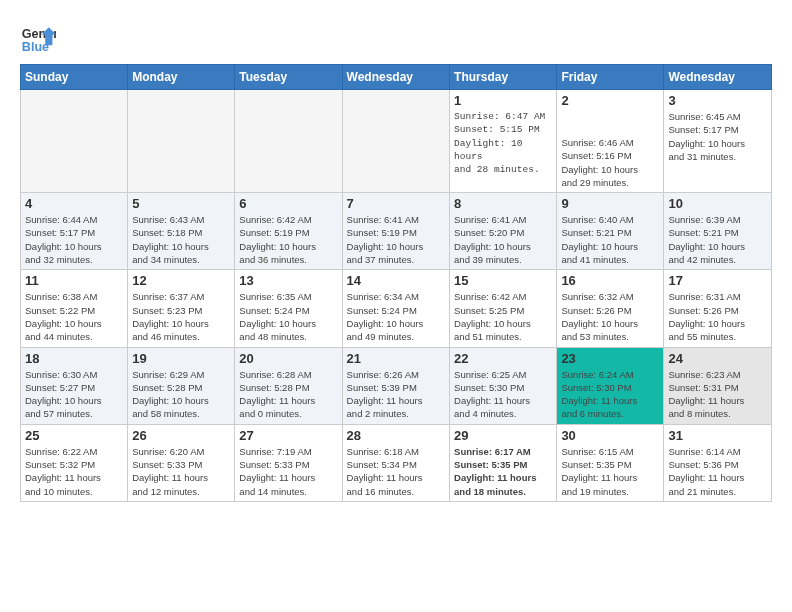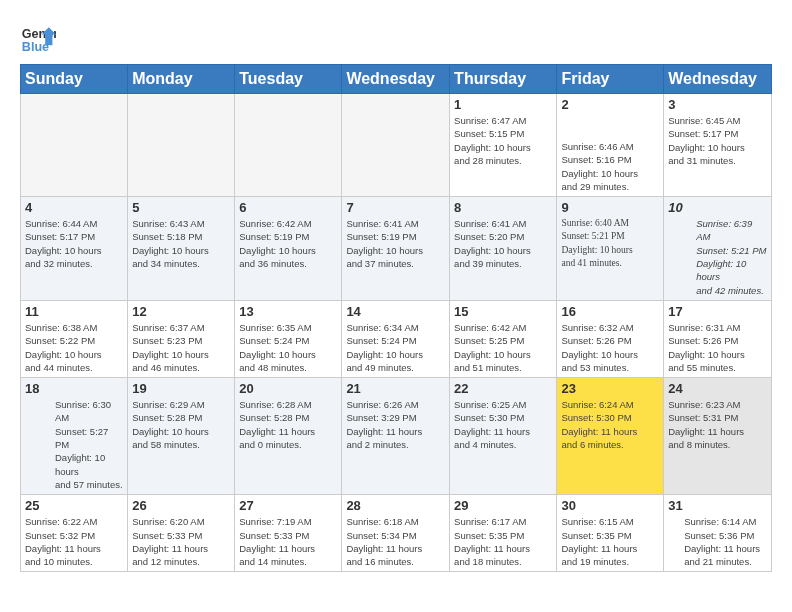--- a/index.html
+++ b/index.html
@@ -39,21 +39,21 @@
       color: #555;
     }
     .calendar {
       width: 100%;
       border-collapse: collapse;
       margin-top: 4px;
     }
     .calendar th {
       background-color: #3a7abf;
       color: #fff;
-      font-size: 16px;
+      font-size: 12px;
       font-weight: bold;
       padding: 5px 4px;
       text-align: left;
       border: 1px solid #2a6aaf;
     }
     .calendar td {
       border: 1px solid #ccc;
       vertical-align: top;
       padding: 3px 4px;
       width: 108px;
@@ -110,21 +110,21 @@
       </tr>
   </thead>
   <tbody id="calendar-body">
   <tr>
         <td class="empty-cell"></td>
         <td class="empty-cell"></td>
         <td class="empty-cell"></td>
         <td class="empty-cell"></td>
         <td>
           <div class="day-number">1</div>
-          <div class="day-info" style="white-space: pre-line;">Sunrise: 6:47 AM
+          <div class="day-info" style="white-space: pre-line; font-family: Liberation Mono, monospace;">Sunrise: 6:47 AM
 Sunset: 5:15 PM
 Daylight: 10 hours
 and 28 minutes.</div>
         </td>
         <td>
           <div class="day-number">2</div>
           <div class="day-info" style="white-space: pre-line; margin-top: 28px;">Sunrise: 6:46 AM
 Sunset: 5:16 PM
 Daylight: 10 hours
 and 29 minutes.</div>
@@ -168,28 +168,28 @@
         </td>
         <td style="background: rgb(240, 244, 248);">
           <div class="day-number">8</div>
           <div class="day-info" style="white-space: pre-line;">Sunrise: 6:41 AM
 Sunset: 5:20 PM
 Daylight: 10 hours
 and 39 minutes.</div>
         </td>
         <td style="background: rgb(240, 244, 248);">
           <div class="day-number">9</div>
-          <div class="day-info" style="white-space: pre-line; font-family: Liberation Serif, serif;">Sunrise: 6:40 AM
+          <div class="day-info" style="white-space: pre-line;">Sunrise: 6:40 AM
 Sunset: 5:21 PM
 Daylight: 10 hours
 and 41 minutes.</div>
         </td>
-        <td style="background: rgb(240, 244, 248); font-style: italic;">
+        <td style="background: rgb(240, 244, 248);">
           <div class="day-number">10</div>
-          <div class="day-info" style="white-space: pre-line; margin-left: 28px;">Sunrise: 6:39 AM
+          <div class="day-info" style="white-space: pre-line;">Sunrise: 6:39 AM
 Sunset: 5:21 PM
 Daylight: 10 hours
 and 42 minutes.</div>
         </td>
       </tr>
       <tr>
         <td>
           <div class="day-number">11</div>
           <div class="day-info" style="white-space: pre-line;">Sunrise: 6:38 AM
 Sunset: 5:22 PM
@@ -235,21 +235,21 @@
           <div class="day-number">17</div>
           <div class="day-info" style="white-space: pre-line;">Sunrise: 6:31 AM
 Sunset: 5:26 PM
 Daylight: 10 hours
 and 55 minutes.</div>
         </td>
       </tr>
       <tr>
         <td style="background: rgb(240, 244, 248);">
           <div class="day-number">18</div>
-          <div class="day-info" style="white-space: pre-line; margin-left: 30px;">Sunrise: 6:30 AM
+          <div class="day-info" style="white-space: pre-line;">Sunrise: 6:30 AM
 Sunset: 5:27 PM
 Daylight: 10 hours
 and 57 minutes.</div>
         </td>
         <td style="background: rgb(240, 244, 248);">
           <div class="day-number">19</div>
           <div class="day-info" style="white-space: pre-line;">Sunrise: 6:29 AM
 Sunset: 5:28 PM
 Daylight: 10 hours
 and 58 minutes.</div>
@@ -257,32 +257,32 @@
         <td style="background: rgb(240, 244, 248);">
           <div class="day-number">20</div>
           <div class="day-info" style="white-space: pre-line;">Sunrise: 6:28 AM
 Sunset: 5:28 PM
 Daylight: 11 hours
 and 0 minutes.</div>
         </td>
         <td style="background: rgb(240, 244, 248);">
           <div class="day-number">21</div>
           <div class="day-info" style="white-space: pre-line;">Sunrise: 6:26 AM
-Sunset: 3:29 PM
+Sunset: 5:39 PM
 Daylight: 11 hours
 and 2 minutes.</div>
         </td>
         <td style="background: rgb(240, 244, 248);">
           <div class="day-number">22</div>
           <div class="day-info" style="white-space: pre-line;">Sunrise: 6:25 AM
 Sunset: 5:30 PM
 Daylight: 11 hours
 and 4 minutes.</div>
         </td>
-        <td style="background: #fde047;">
+        <td style="background: #14b8a6;">
           <div class="day-number">23</div>
           <div class="day-info" style="white-space: pre-line;">Sunrise: 6:24 AM
 Sunset: 5:30 PM
 Daylight: 11 hours
 and 6 minutes.</div>
         </td>
         <td style="background: #e5e5e5;">
           <div class="day-number">24</div>
           <div class="day-info" style="white-space: pre-line;">Sunrise: 6:23 AM
 Sunset: 5:31 PM
@@ -314,34 +314,34 @@
         </td>
         <td>
           <div class="day-number">28</div>
           <div class="day-info" style="white-space: pre-line;">Sunrise: 6:18 AM
 Sunset: 5:34 PM
 Daylight: 11 hours
 and 16 minutes.</div>
         </td>
         <td>
           <div class="day-number">29</div>
-          <div class="day-info" style="white-space: pre-line;">Sunrise: 6:17 AM
+          <div class="day-info" style="white-space: pre-line; font-weight: bold;">Sunrise: 6:17 AM
 Sunset: 5:35 PM
 Daylight: 11 hours
 and 18 minutes.</div>
         </td>
         <td>
           <div class="day-number">30</div>
           <div class="day-info" style="white-space: pre-line;">Sunrise: 6:15 AM
 Sunset: 5:35 PM
 Daylight: 11 hours
 and 19 minutes.</div>
         </td>
         <td>
           <div class="day-number">31</div>
-          <div class="day-info" style="white-space: pre-line; margin-left: 16px;">Sunrise: 6:14 AM
+          <div class="day-info" style="white-space: pre-line;">Sunrise: 6:14 AM
 Sunset: 5:36 PM
 Daylight: 11 hours
 and 21 minutes.</div>
         </td>
       </tr>
     </tbody>
 </table>
 
 </body></html>

